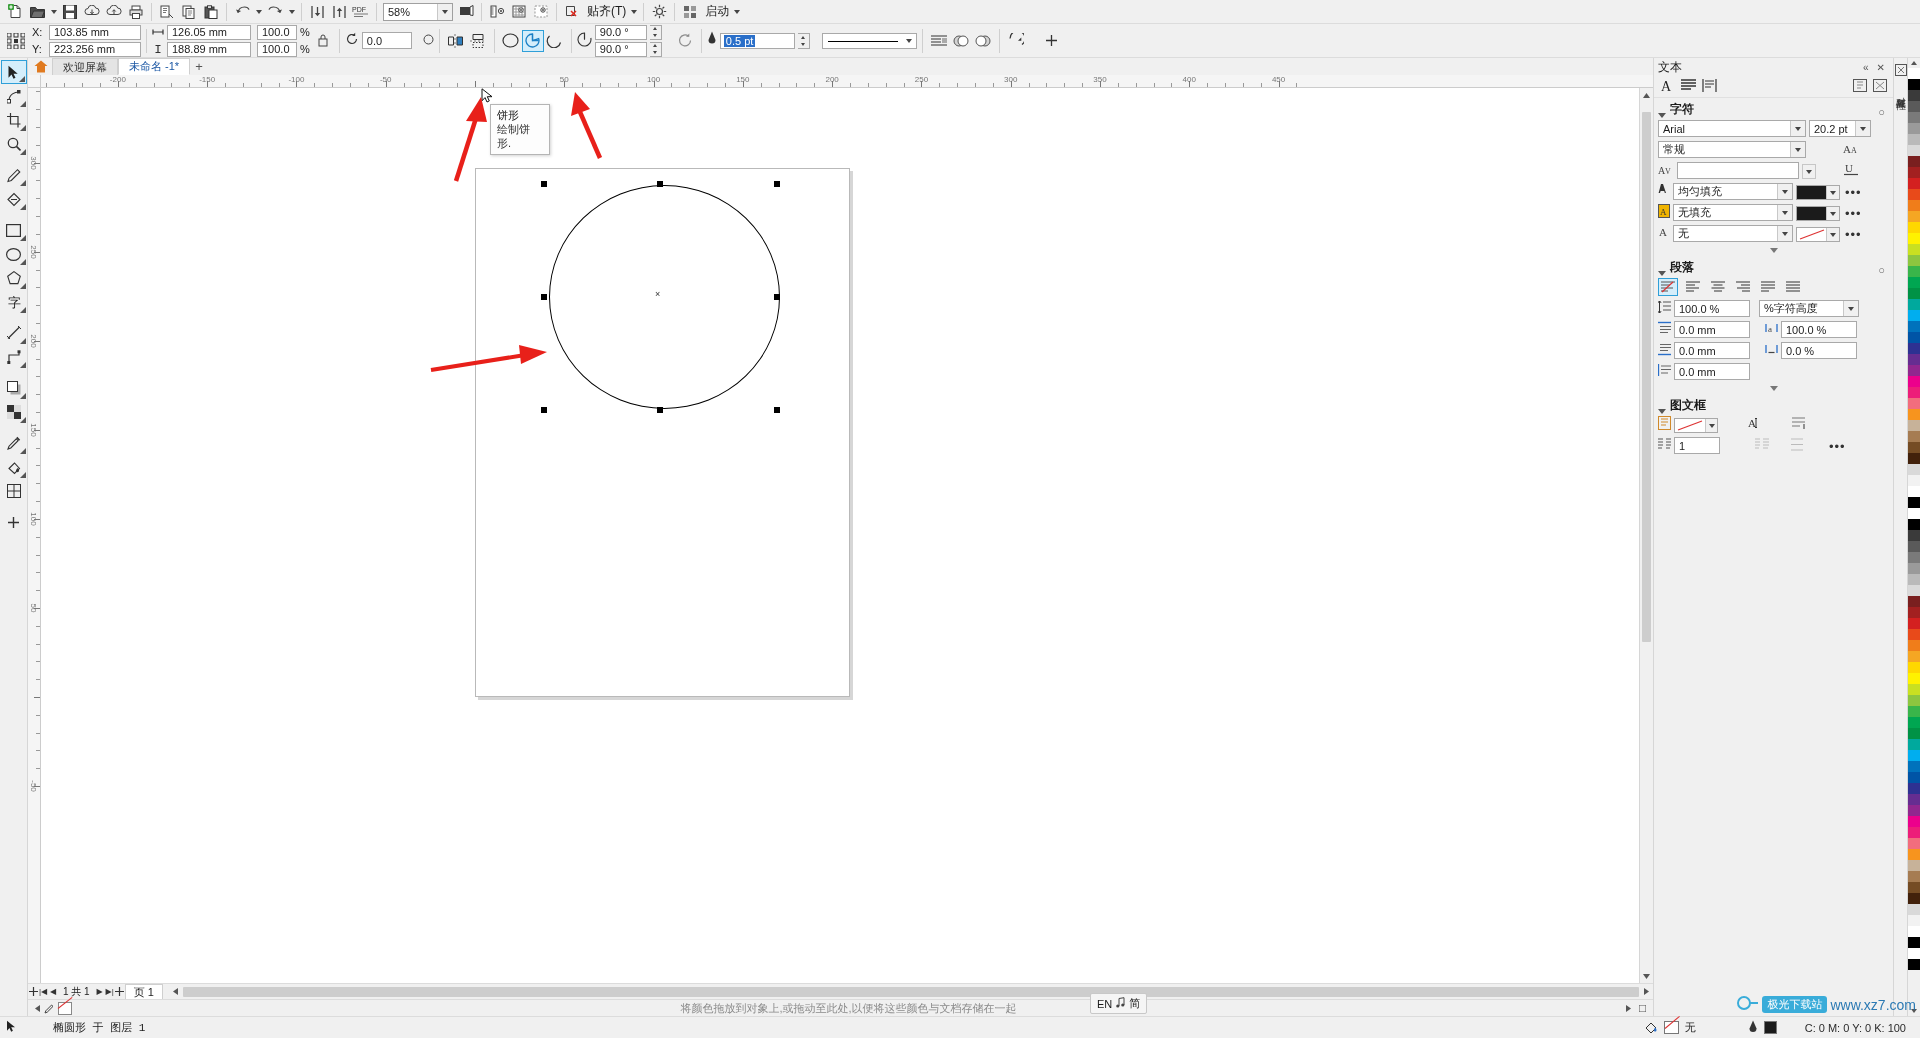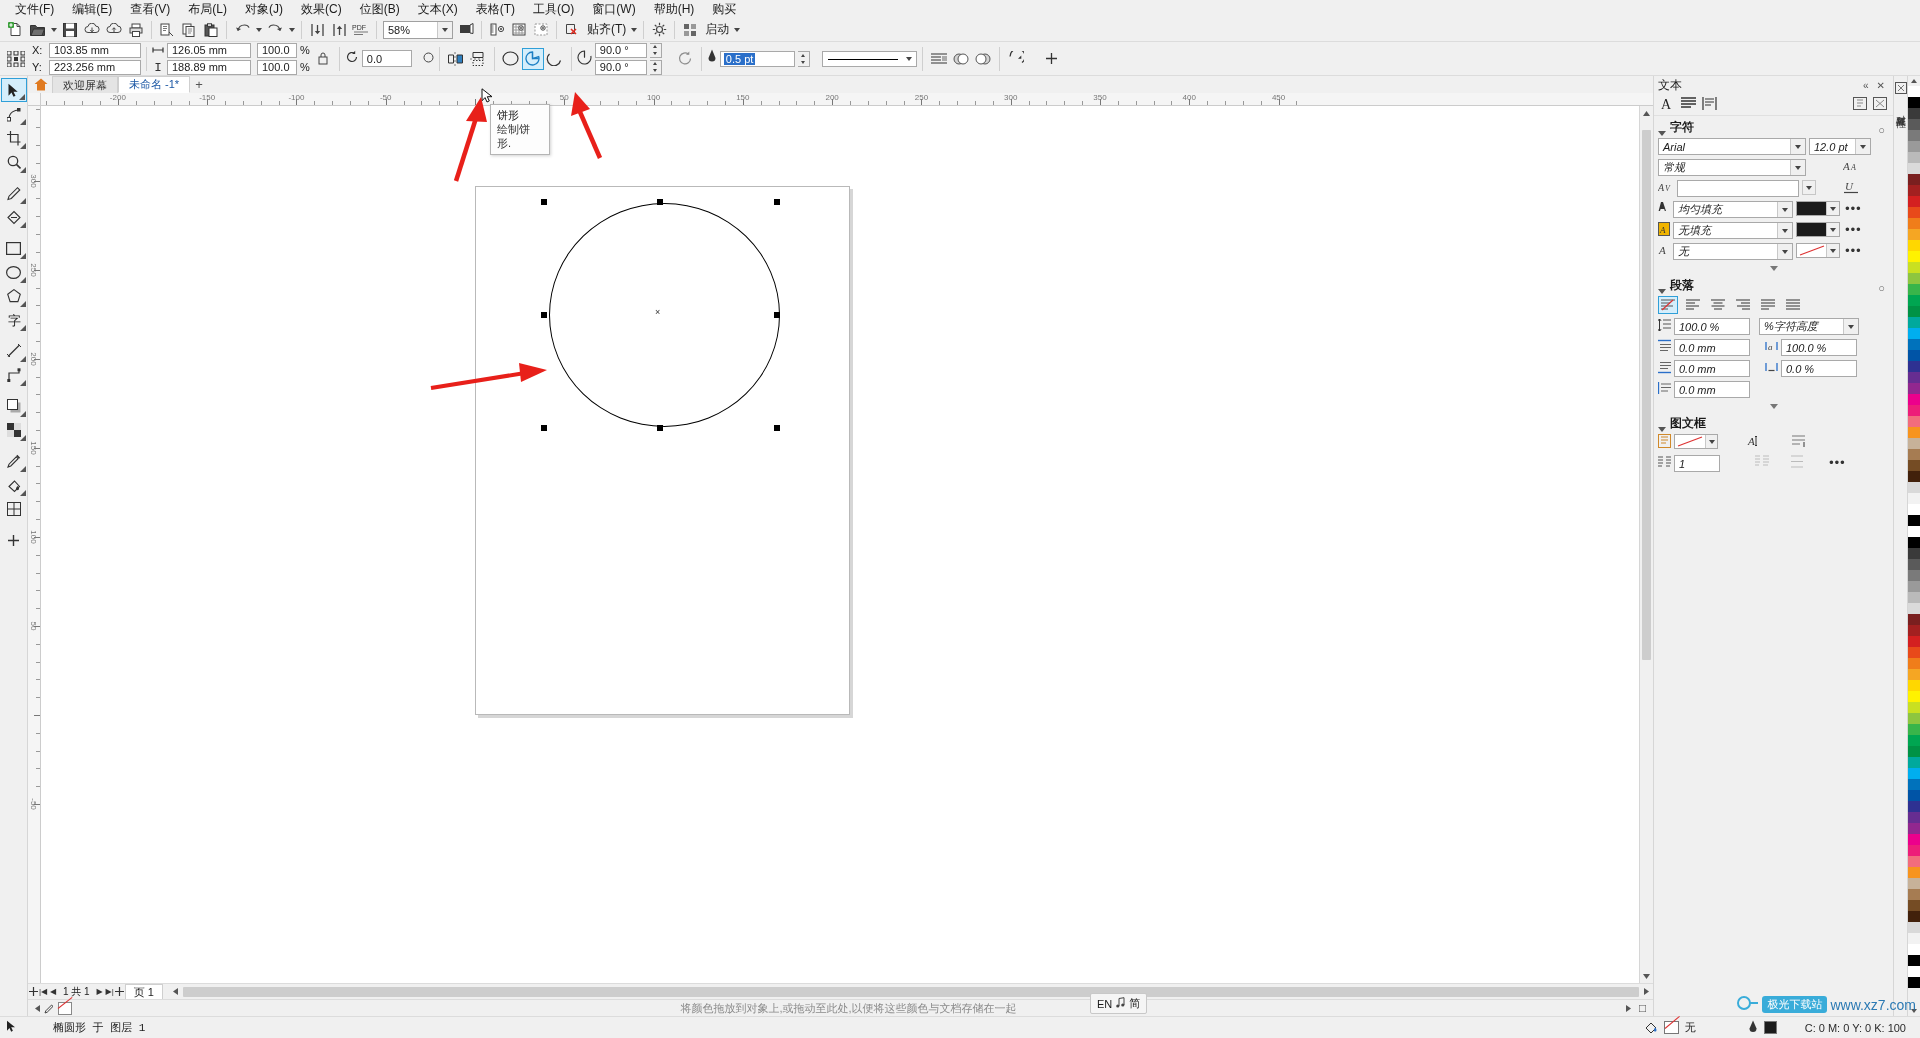--- a/index.html
+++ b/index.html
@@ -219,21 +219,21 @@
   .dk-iconrow{
     height:22px;display:flex;align-items:center;gap:6px;padding:0 6px;flex:none;border-bottom:1px solid #e0e0e0;
   }
   .dk-iconrow .spacer{flex:1;}
   .dk-sec{
     display:flex;align-items:flex-end;height:20px;padding:0 4px;font-size:12px;gap:4px;flex:none;
   }
   .dk-sec .arrow{width:0;height:0;border-left:4px solid transparent;border-right:4px solid transparent;border-top:5px solid #555;}
   .dk-sec .nm{font-weight:bold;}
   .dk-sec .dot{margin-left:auto;font-size:11px;color:#666;padding-right:4px;}
-  .dkrow{display:flex;align-items:flex-start;gap:3px;padding:2px 4px;font-style:italic;}
+  .dkrow{display:flex;align-items:flex-end;gap:3px;padding:2px 4px;}
   .combo{
     height:17px;background:#fff;border:1px solid #a9a9a9;display:flex;align-items:center;
     font-size:11px;padding-left:4px;position:relative;
   }
   .combo .dd{
     position:absolute;right:0;top:0;bottom:0;width:15px;background:#f0f0f0;border-left:1px solid #c8c8c8;
     display:flex;align-items:center;justify-content:center;
   }
   .swatch{
     height:15px;width:30px;border:1px solid #a9a9a9;background:#1b1b1b;
@@ -301,35 +301,20 @@
     background:#2aa7d8;color:#fff;font-size:11px;padding:1px 5px;border-radius:3px;white-space:nowrap;
   }
   .wm .url{font-size:14px;color:#1a6fae;}
 </style>
 </head>
 <body>
 
 <div class="app">
 
 
-  <div class="menubar">
-    <div class="menu-item">文件(F)</div>
-    <div class="menu-item">编辑(E)</div>
-    <div class="menu-item">查看(V)</div>
-    <div class="menu-item">布局(L)</div>
-    <div class="menu-item">对象(J)</div>
-    <div class="menu-item">效果(C)</div>
-    <div class="menu-item">位图(B)</div>
-    <div class="menu-item">文本(X)</div>
-    <div class="menu-item">表格(T)</div>
-    <div class="menu-item">工具(O)</div>
-    <div class="menu-item">窗口(W)</div>
-    <div class="menu-item">帮助(H)</div>
-    <div class="menu-item">购买</div>
-  </div>
 
   <div class="toolbar">
     <div class="tbtn">
       <svg width="15" height="15" viewBox="0 0 15 15">
           <path d="M3 1.5h6l3 3v9H3z" fill="#fff" stroke="#444"></path>
           <path d="M9 1.5v3h3" fill="none" stroke="#444"></path>
           <rect x="0" y="0" width="6" height="6" rx="1" fill="#3aa03a"></rect>
           <path d="M3 1.3v3.4M1.3 3h3.4" stroke="#fff" stroke-width="1.2"></path>
         </svg>
     </div>
@@ -1142,21 +1127,21 @@
       </div>
 
       <div class="dkrow">
         <span class="combo" style="width:148px;">
           <span>Arial</span>
           <span class="dd">
               <span class="caret"></span>
             </span>
         </span>
         <span class="combo" style="width:62px;">
-          <span>12.0 pt</span>
+          <span>20.2 pt</span>
           <span class="dd">
               <span class="caret"></span>
             </span>
         </span>
       </div>
 
       <div class="dkrow">
         <span class="combo" style="width:148px;">
           <span>常规</span>
           <span class="dd">

